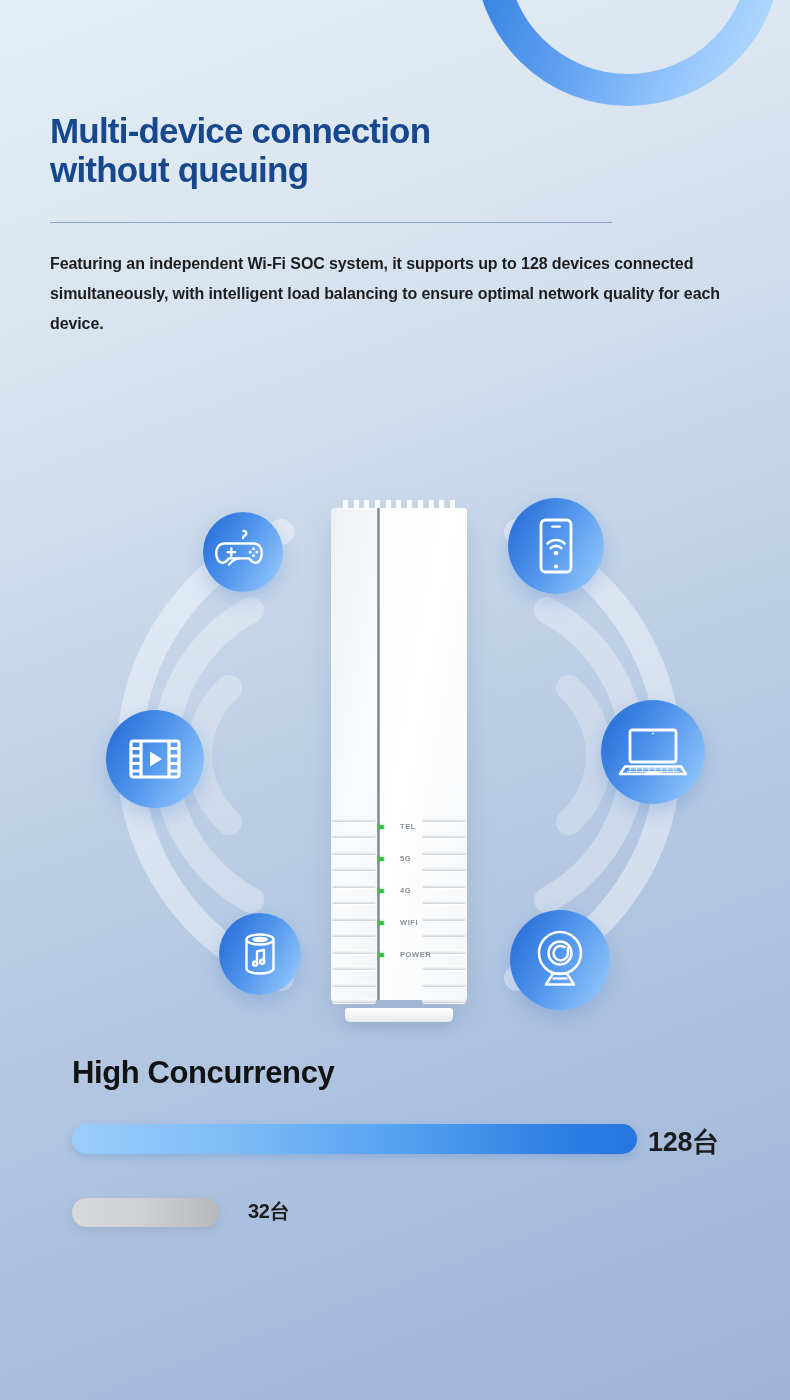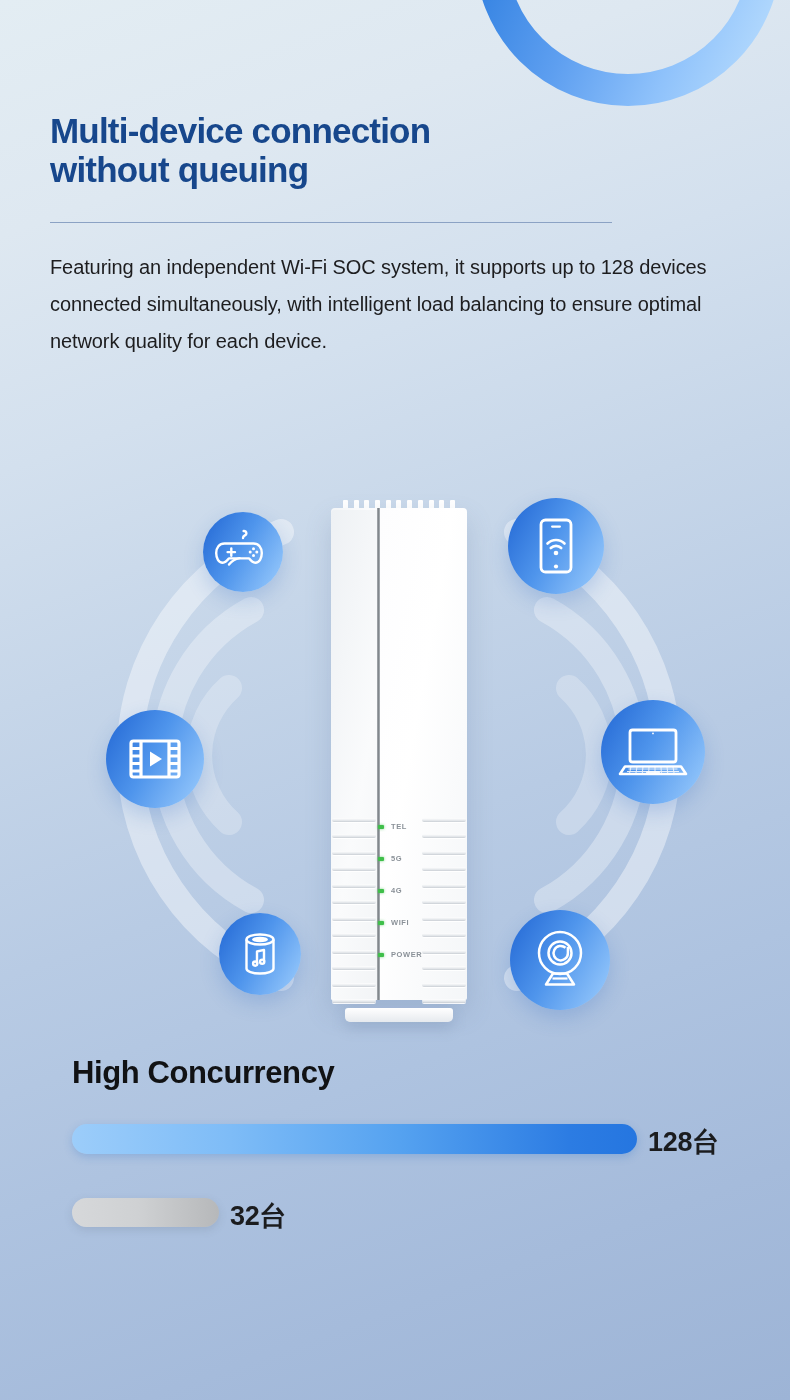--- a/index.html
+++ b/index.html
@@ -31,22 +31,23 @@
   .headline{
     color:#17478c; font-weight:bold; font-size:35px; line-height:1.10;
     letter-spacing:-0.8px; white-space:pre-line;
   }
   .divider{
     margin-top:33px; width:562px; height:1px;
     background:#8ba2c4;
   }
   .body-copy{
     margin-top:26px; width:697px;
-    color:#1d1d1f; font-size:20px; line-height:1.86;
+    color:#1d1d1f; font-size:16px; line-height:1.86;
     letter-spacing:-0.1px;
+    font-weight:bold;
   }
 
   
   .scene{ position:absolute; top:470px; left:0; width:790px; height:570px; }
 
   .waves{ position:absolute; inset:0; }
   .waves svg{ display:block; }
 
   
   .router{
@@ -84,21 +85,21 @@
   .grille.right{ top:318px; left:91px; }
   .grille b{
     display:block; height:4px; border-radius:2px;
     background:linear-gradient(180deg,#ffffff 0%,#e9ecef 55%,#c9ced4 100%);
     box-shadow:0 1px 0 rgba(255,255,255,.9);
   }
   .leds{
     position:absolute; top:322px; left:47px; width:70px;
     display:flex; flex-direction:column; gap:23px;
   }
-  .led-row{ display:flex; align-items:center; gap:7px; }
+  .led-row{ display:flex; align-items:center; gap:16px; }
   .led-dot{
     width:6px; height:4px; border-radius:1px; background:#3fbf4a;
     box-shadow:0 0 3px rgba(63,191,74,.7);
   }
   .led-label{
     font-size:7.5px; color:#8a9198; letter-spacing:.6px; font-weight:bold;
   }
   .router-foot{
     position:absolute; bottom:-12px; left:14px; width:108px; height:14px;
     background:linear-gradient(180deg,#ffffff,#e6eaee);
@@ -132,21 +133,21 @@
   }
   .bar.secondary{
     width:147px; height:29px;
     background:linear-gradient(90deg,#d6d8da 0%,#cfd1d3 45%,#b6b8ba 100%);
     box-shadow:0 3px 8px rgba(90,100,115,.18);
   }
   .bar-value{
     margin-left:11px; font-size:27px; font-weight:bold; color:#1b1c1e;
     letter-spacing:-0.3px;
   }
-  .bar-value.sm{ font-size:27px; margin-left:11px; }
+  .bar-value.sm{ font-size:20px; margin-left:29px; }
 </style>
 </head>
 <body>
 
 <div class="ring-wrap">
   <svg viewBox="0 0 330 330" aria-hidden="true">
     <defs>
       <linearGradient id="ringGrad" x1="0" y1="0.35" x2="1" y2="0.75">
         <stop offset="0%" stop-color="#2f7fe0"></stop>
         <stop offset="40%" stop-color="#5e9ff0"></stop>

